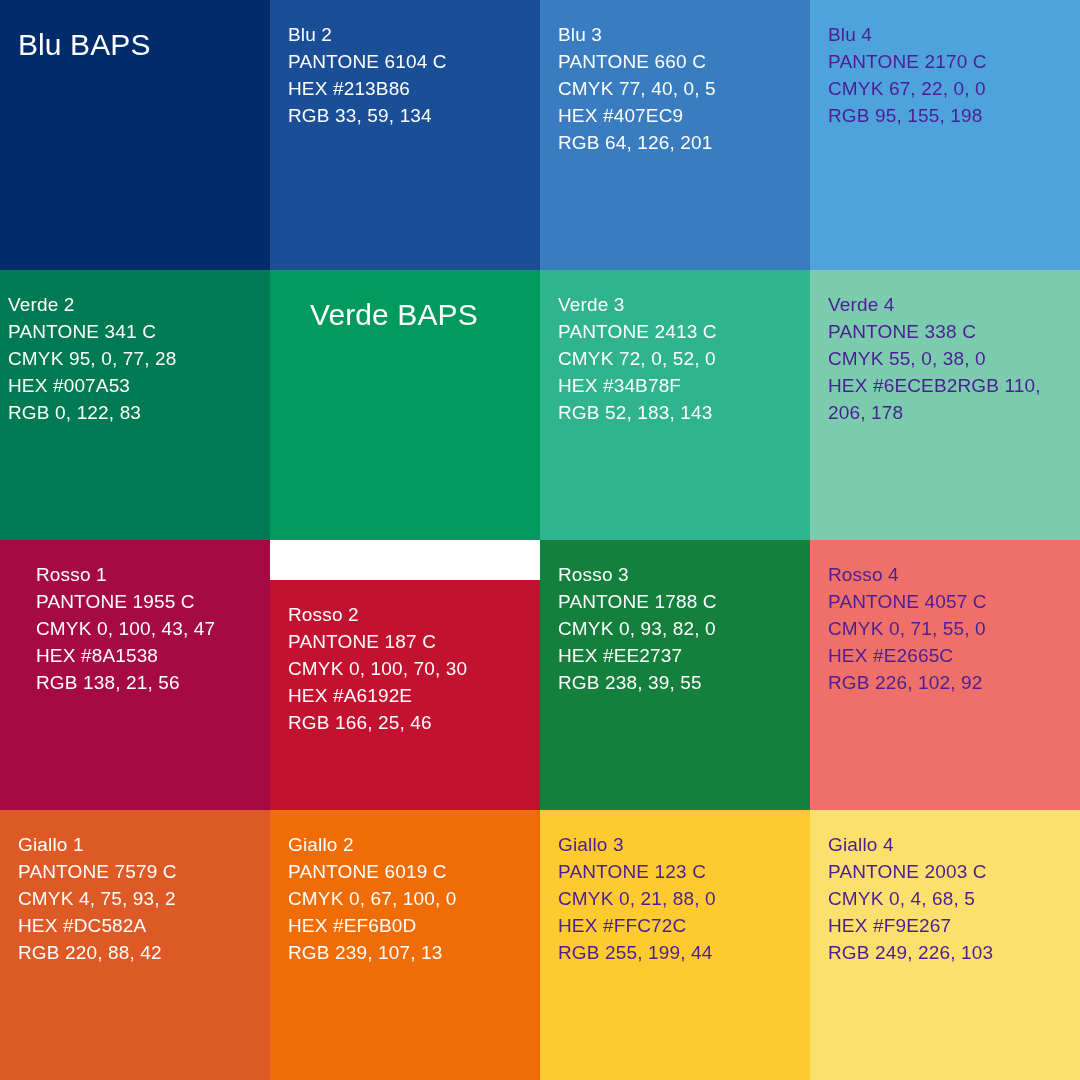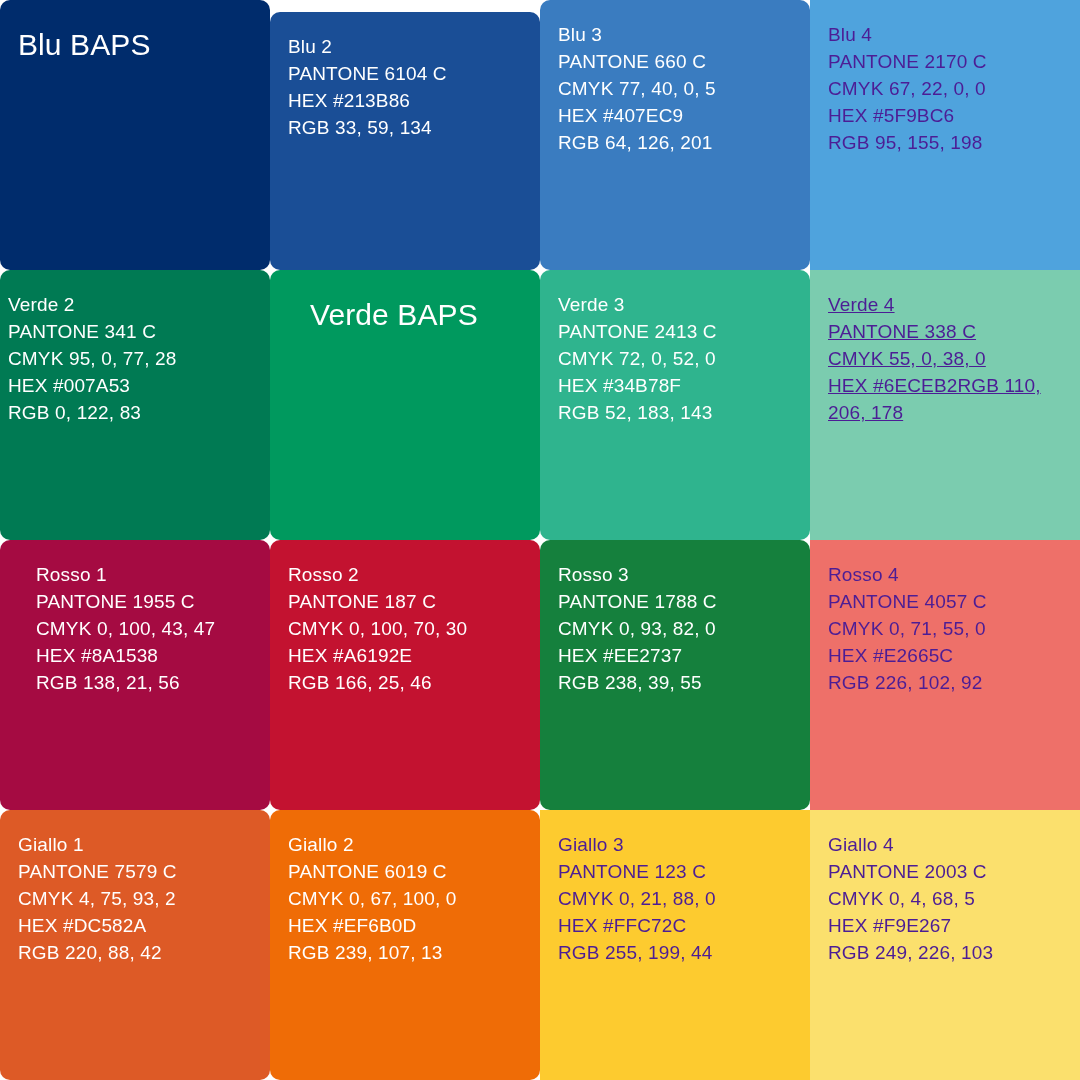--- a/index.html
+++ b/index.html
@@ -20,21 +20,21 @@
     display: grid;
     grid-template-columns: repeat(4, 270px);
     grid-template-rows: repeat(4, 270px);
   }
   .swatch {
     position: relative;
     box-sizing: border-box;
     padding: 21px 16px 0 18px;
     overflow: hidden;
   }
-  .swatch.light-text { color: #ffffff; border-radius: 10px; }
+  .swatch.light-text { color: #ffffff; }
   .swatch.dark-text  { color: #4c1d95; }
 
   
   .swatch-title {
     font-size: 30px;
     line-height: 36px;
     font-weight: 400;
     letter-spacing: 0.1px;
     white-space: nowrap;
     padding-top: 6px;
@@ -59,21 +59,21 @@
     word-break: normal;
   }
 </style>
 </head>
 <body>
 
 <div id="palette-grid">
     <div class="swatch light-text" style="background: rgb(0, 44, 108);">
       <div class="swatch-title">Blu BAPS</div>
     </div>
-    <div class="swatch light-text" style="background: rgb(26, 78, 150); margin-top: 12px;">
+    <div class="swatch light-text" style="background: rgb(26, 78, 150);">
       <div class="spec">
         <span class="spec-line">Blu 2</span>
         <span class="spec-line">PANTONE 6104 C</span>
         <span class="spec-line">HEX #213B86</span>
         <span class="spec-line">RGB 33, 59, 134</span>
       </div>
     </div>
     <div class="swatch light-text" style="background: rgb(58, 124, 192);">
       <div class="spec">
         <span class="spec-line">Blu 3</span>
@@ -81,21 +81,20 @@
         <span class="spec-line">CMYK 77, 40, 0, 5</span>
         <span class="spec-line">HEX #407EC9</span>
         <span class="spec-line">RGB 64, 126, 201</span>
       </div>
     </div>
     <div class="swatch dark-text" style="background: rgb(79, 163, 221);">
       <div class="spec">
         <span class="spec-line">Blu 4</span>
         <span class="spec-line">PANTONE 2170 C</span>
         <span class="spec-line">CMYK 67, 22, 0, 0</span>
-        <span class="spec-line">HEX #5F9BC6</span>
         <span class="spec-line">RGB 95, 155, 198</span>
       </div>
     </div>
     <div class="swatch light-text" style="background: rgb(0, 122, 83); padding-left: 8px;">
       <div class="spec">
         <span class="spec-line">Verde 2</span>
         <span class="spec-line">PANTONE 341 C</span>
         <span class="spec-line">CMYK 95, 0, 77, 28</span>
         <span class="spec-line">HEX #007A53</span>
         <span class="spec-line">RGB 0, 122, 83</span>
@@ -106,38 +105,38 @@
     </div>
     <div class="swatch light-text" style="background: rgb(47, 180, 142);">
       <div class="spec">
         <span class="spec-line">Verde 3</span>
         <span class="spec-line">PANTONE 2413 C</span>
         <span class="spec-line">CMYK 72, 0, 52, 0</span>
         <span class="spec-line">HEX #34B78F</span>
         <span class="spec-line">RGB 52, 183, 143</span>
       </div>
     </div>
-    <div class="swatch dark-text" style="background: rgb(123, 204, 175); text-decoration: underline;">
+    <div class="swatch dark-text" style="background: rgb(123, 204, 175);">
       <div class="spec">
         <span class="spec-line">Verde 4</span>
         <span class="spec-line">PANTONE 338 C</span>
         <span class="spec-line">CMYK 55, 0, 38, 0</span>
         <span class="spec-line run-on">HEX #6ECEB2RGB 110, 206, 178</span>
       </div>
     </div>
     <div class="swatch light-text" style="background: rgb(165, 11, 66); padding-left: 36px;">
       <div class="spec">
         <span class="spec-line">Rosso 1</span>
         <span class="spec-line">PANTONE 1955 C</span>
         <span class="spec-line">CMYK 0, 100, 43, 47</span>
         <span class="spec-line">HEX #8A1538</span>
         <span class="spec-line">RGB 138, 21, 56</span>
       </div>
     </div>
-    <div class="swatch light-text" style="background: rgb(195, 18, 48);">
+    <div class="swatch light-text" style="background: rgb(195, 18, 48); margin-top: 40px;">
       <div class="spec">
         <span class="spec-line">Rosso 2</span>
         <span class="spec-line">PANTONE 187 C</span>
         <span class="spec-line">CMYK 0, 100, 70, 30</span>
         <span class="spec-line">HEX #A6192E</span>
         <span class="spec-line">RGB 166, 25, 46</span>
       </div>
     </div>
     <div class="swatch light-text" style="background: #15803d;">
       <div class="spec">

